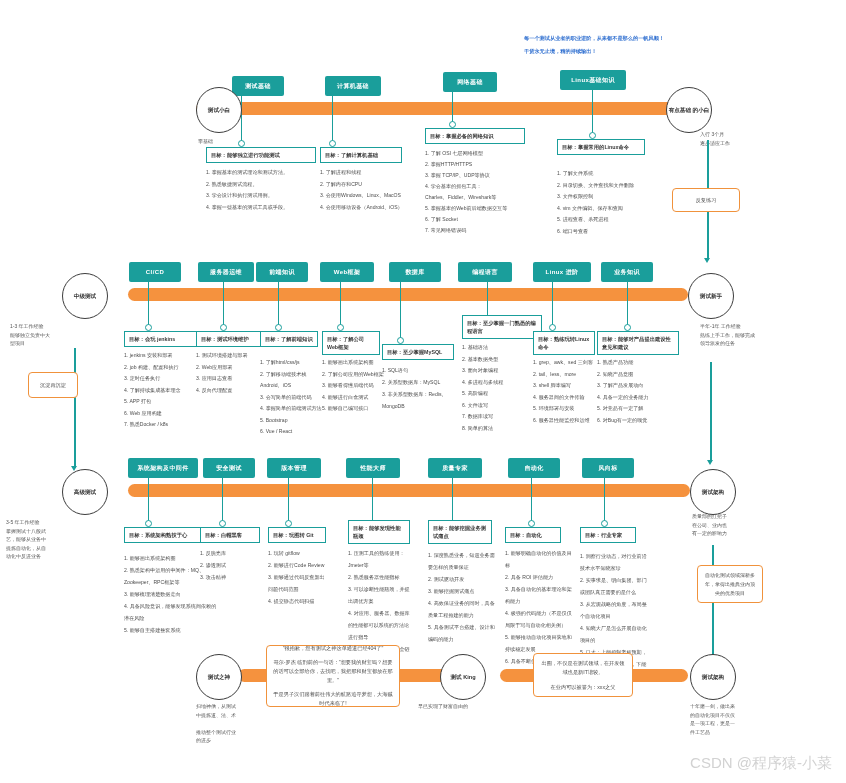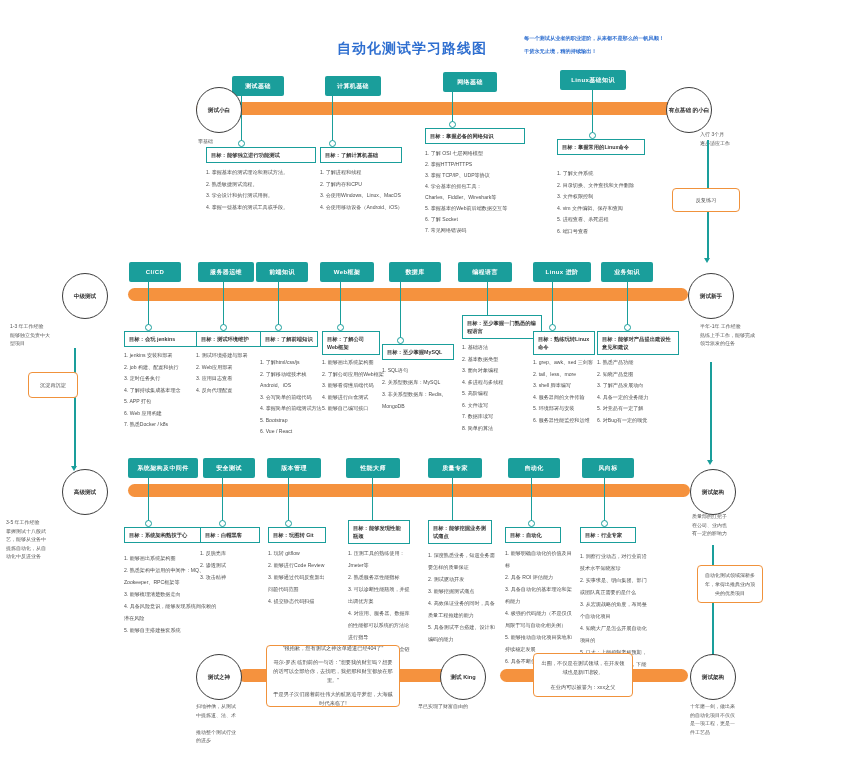--- a/index.html
+++ b/index.html
@@ -91,21 +91,20 @@
   .watermark{
     position:absolute;right:14px;bottom:10px;
     font-size:15px;color:#d2d2d2;white-space:nowrap;
   }
 </style>
 </head>
 <body>
 
 <div class="canvas">
 
-  <div class="title" style="left:337px;top:40px;">自动化测试学习路线图</div>
   <div class="topnote" style="left:524px;top:33px;">每一个测试从业者的职业进阶，从来都不是那么的一帆风顺！</div>
   <div class="topnote" style="left:524px;top:46px;">干货永无止境，精的持续输出！</div>
 
   <div class="rail" style="left:196px;top:102px;width:492px;"></div>
 
   <div class="stage" style="left:196px;top:87px;">测试小白</div>
   <div class="stage-note" style="left:198px;top:137px;width:70px;">零基础</div>
 
   <div class="stage" style="left:666px;top:87px;">有点基础
 的小白</div>
@@ -410,13 +409,14 @@
     <div style="margin-bottom:5px;">"很抱歉，您有测试之神这单通道已经404了"</div>
     <div style="margin-bottom:5px;">哥尔-罗杰 临刑前的一句话："想要我的财宝吗？想要的话可以全部给你，去找吧，我把那和财宝都放在那里。"</div>
     <div>于是男子汉们踏着前往伟大的航路追寻梦想，大海贼时代来临了!</div>
   </div>
 
   <div class="notebox" style="left:533px;top:653px;width:100px;height:44px;flex-direction:column;">
     <div style="margin-bottom:6px;">出圈，不仅是在测试领域，在开发领域也是新IT谐较。</div>
     <div>在业内可以被誉为：xxx之父</div>
   </div>
 
+  <div class="watermark">CSDN @程序猿-小菜</div>
 </div>
 
 </body></html>

